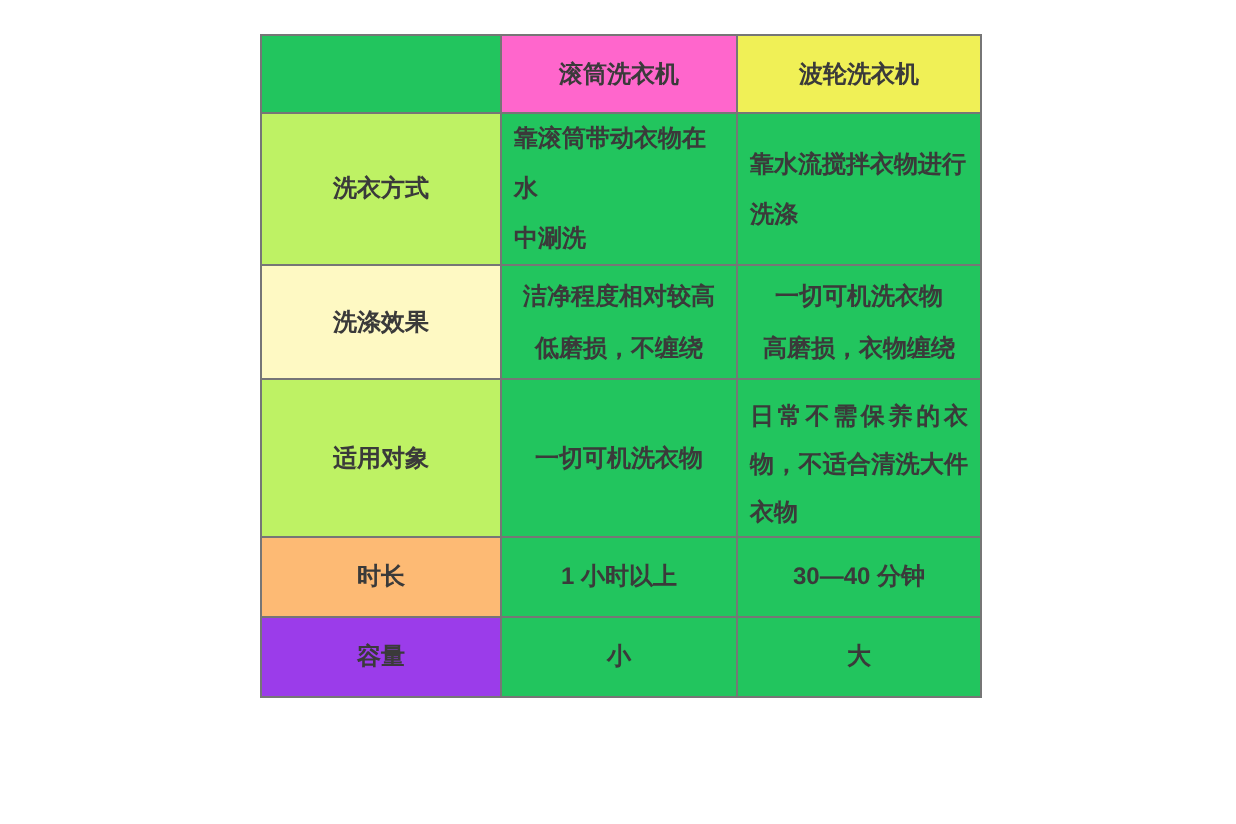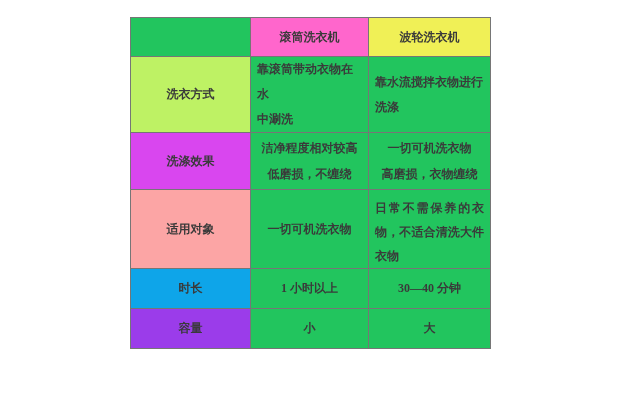--- a/index.html
+++ b/index.html
@@ -1,20 +1,20 @@
 <!DOCTYPE html>
 <html><head>
 <meta charset="utf-8">
 <style>
   html, body { margin: 0; padding: 0; background: #ffffff; }
   .canvas {
     position: relative;
     width: 618px; height: 412px;
     background: #ffffff;
-    font-family: Liberation Serif, serif;
+    font-family: Liberation Sans, sans-serif;
     overflow: hidden;
   }
   table.cmp {
     position: absolute;
     left: 130px; top: 17px;
     width: 360px;
     border-collapse: collapse;
     table-layout: fixed;
   }
   table.cmp td, table.cmp th {
@@ -71,45 +71,45 @@
         <div class="line-l">靠滚筒带动衣物在水</div>
         <div class="line-l">中涮洗</div>
       </td>
       <td class="white-bg va-top">
         <div class="line-l">靠水流搅拌衣物进行</div>
         <div class="line-l">洗涤</div>
       </td>
     </tr>
 
     <tr class="h-r2">
-      <td class="va-top" style="background-color: #d946ef;">洗涤效果</td>
+      <td class="va-top" style="background-color: #fef9c3;">洗涤效果</td>
       <td class="white-bg va-top">
         <div class="line-c">洁净程度相对较高</div>
         <div class="line-c">低磨损，不缠绕</div>
       </td>
       <td class="white-bg va-top">
         <div class="line-c">一切可机洗衣物</div>
         <div class="line-c">高磨损，衣物缠绕</div>
       </td>
     </tr>
 
     <tr class="h-r3">
-      <td style="background-color: #fca5a5;">适用对象</td>
+      <td style="background-color: #bef264;">适用对象</td>
       <td class="white-bg">一切可机洗衣物</td>
       <td class="white-bg va-top" style="padding-top:6px">
         <div class="line-j">日常不需保养的衣</div>
         <div class="line-j">物，不适合清洗大件</div>
         <div class="line-jl">衣物</div>
       </td>
     </tr>
 
 
 
     <tr class="h-r6">
-      <td style="background-color: #0ea5e9; margin-left: 12px;">时长</td>
+      <td style="background-color: #fdba74; margin-left: 12px;">时长</td>
       <td class="white-bg">1 小时以上</td>
       <td class="white-bg">30—40 分钟</td>
     </tr>
 
     <tr class="h-r7">
       <td style="background-color: rgb(155, 60, 234);">容量</td>
       <td class="white-bg">小</td>
       <td class="white-bg">大</td>
     </tr>
   </tbody>

